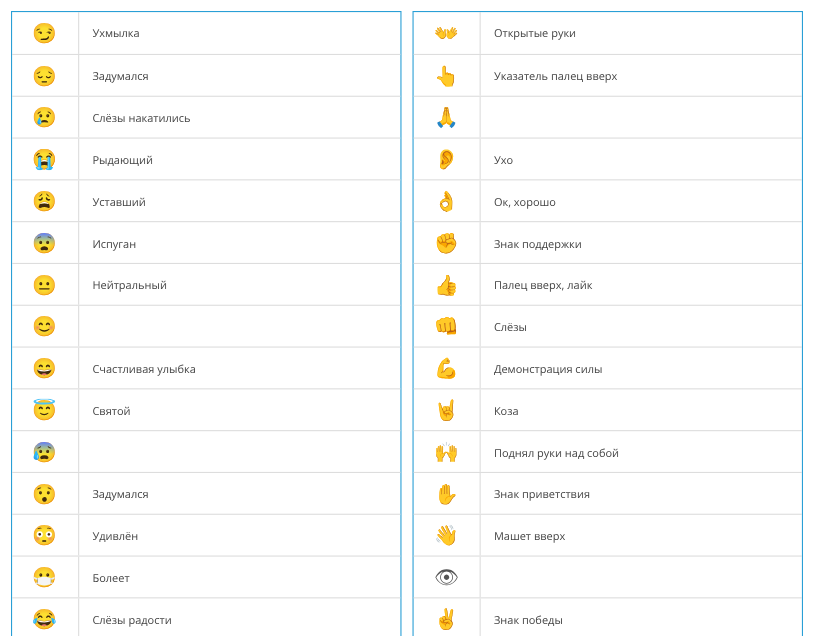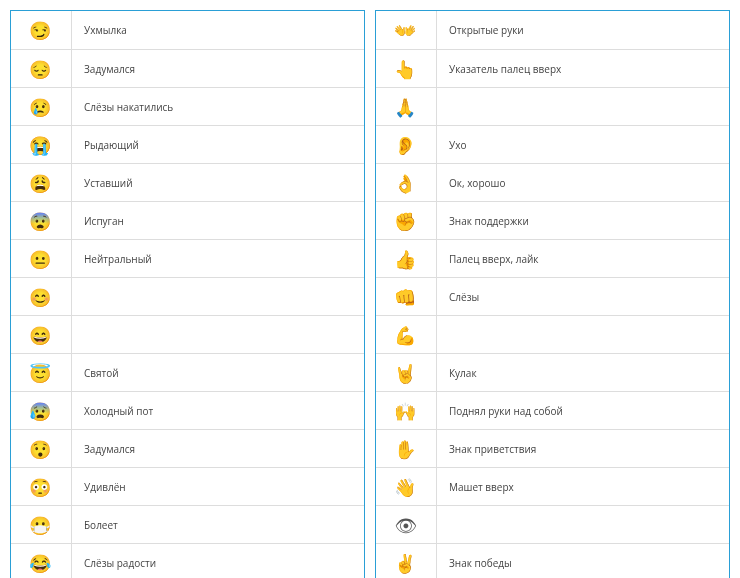--- a/index.html
+++ b/index.html
@@ -76,28 +76,28 @@
       </div>
       <div class="row">
         <div class="cell-icon">😐</div>
         <div class="cell-label">Нейтральный</div>
       </div>
       <div class="row">
         <div class="cell-icon">😊</div>
       </div>
       <div class="row">
         <div class="cell-icon">😄</div>
+        <div class="cell-label">Счастливая улыбка</div>
       </div>
       <div class="row">
         <div class="cell-icon">😇</div>
         <div class="cell-label">Святой</div>
       </div>
       <div class="row">
         <div class="cell-icon">😰</div>
-        <div class="cell-label">Холодный пот</div>
       </div>
       <div class="row">
         <div class="cell-icon">😯</div>
         <div class="cell-label">Задумался</div>
       </div>
       <div class="row">
         <div class="cell-icon">😳</div>
         <div class="cell-label">Удивлён</div>
       </div>
       <div class="row">
@@ -136,24 +136,25 @@
       <div class="row">
         <div class="cell-icon">👍</div>
         <div class="cell-label">Палец вверх, лайк</div>
       </div>
       <div class="row">
         <div class="cell-icon">👊</div>
         <div class="cell-label">Слёзы</div>
       </div>
       <div class="row">
         <div class="cell-icon">💪</div>
+        <div class="cell-label">Демонстрация силы</div>
       </div>
       <div class="row">
         <div class="cell-icon">🤘</div>
-        <div class="cell-label">Кулак</div>
+        <div class="cell-label">Коза</div>
       </div>
       <div class="row">
         <div class="cell-icon">🙌</div>
         <div class="cell-label">Поднял руки над собой</div>
       </div>
       <div class="row">
         <div class="cell-icon">✋</div>
         <div class="cell-label">Знак приветствия</div>
       </div>
       <div class="row">

